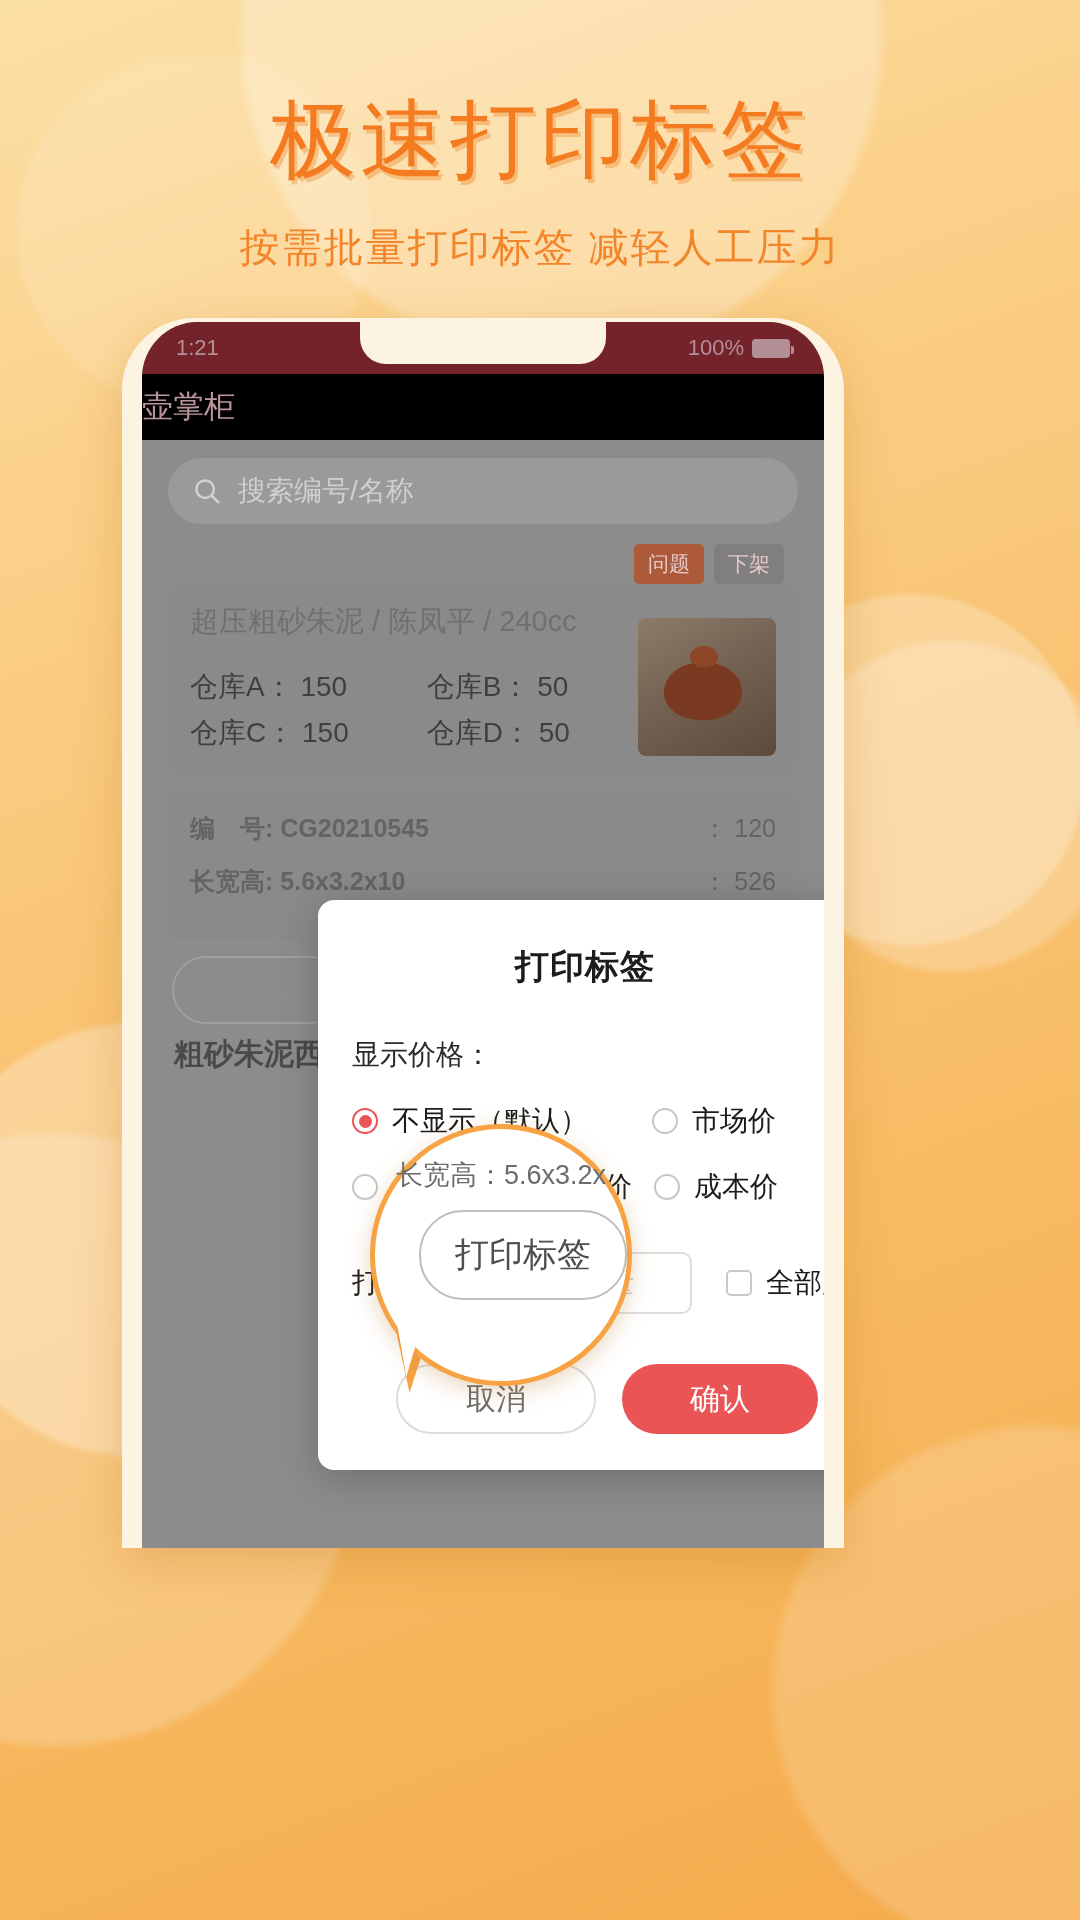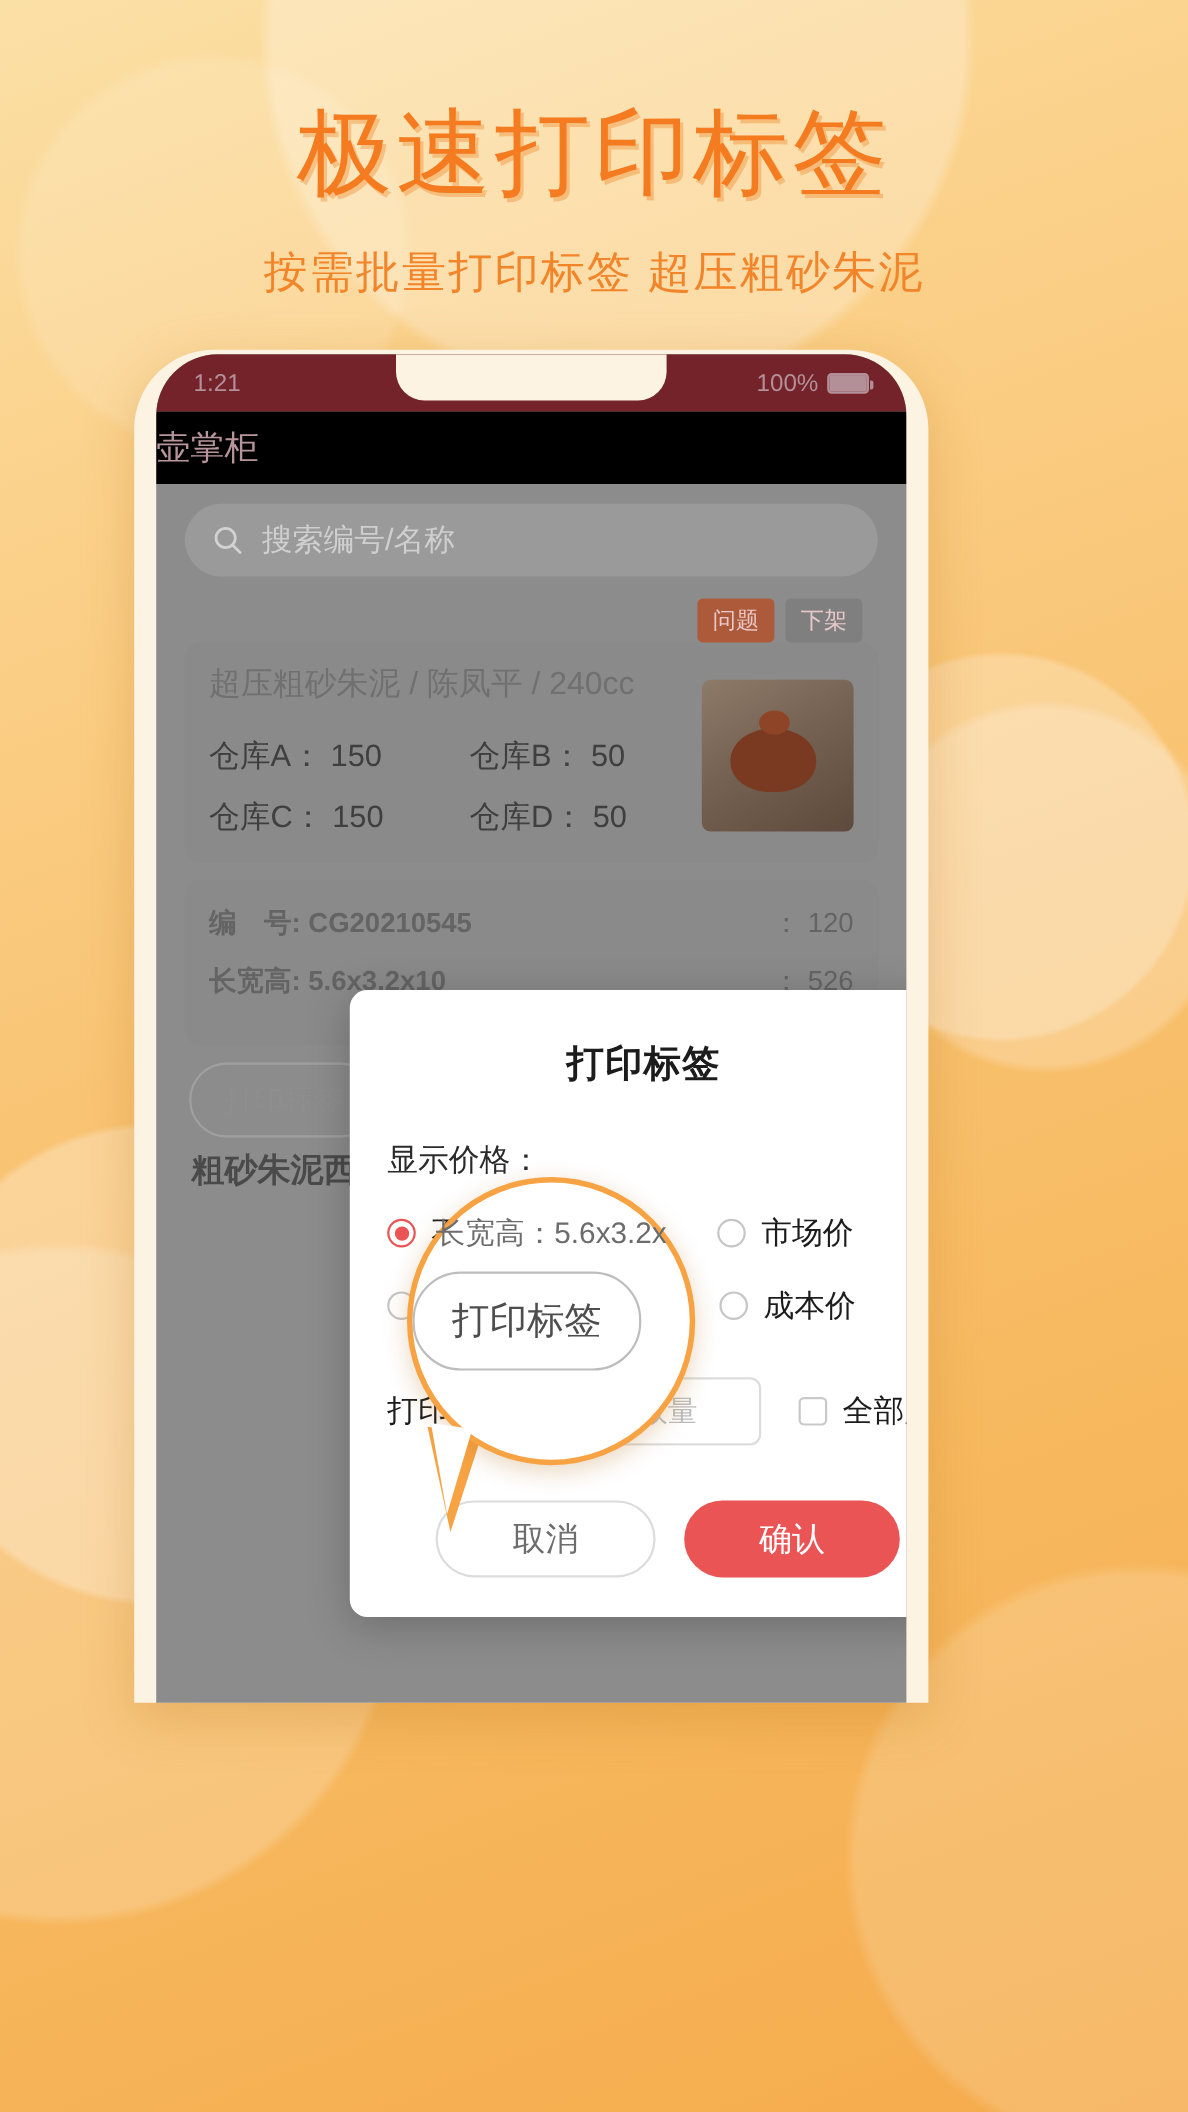--- a/index.html
+++ b/index.html
@@ -97,21 +97,21 @@
   
   #product-area{
     position:absolute; left:26px; right:26px; top:262px; bottom:0;
   }
   .card{
     background:#8a8a8a; border-radius:14px; margin-bottom:16px; padding:18px 22px 22px 22px;
     position:relative; color:#6b6b6b;
   }
   .card-title{font-size:29px;color:#707070;margin-bottom:26px;}
   .wh-grid{display:flex;gap:78px;font-size:28px;color:#3f3f3f;}
-  .wh-col{display:flex;flex-direction:column;gap:18px;}
+  .wh-col{display:flex;flex-direction:column;gap:8px;}
   .thumb{
     position:absolute;right:22px;top:34px;width:138px;height:138px;border-radius:8px;
     background:linear-gradient(150deg,#8d7b6a 0%,#766252 45%,#5d4a3c 100%);
     overflow:hidden;
   }
   .thumb:before{content:"";position:absolute;left:26px;top:44px;width:78px;height:58px;border-radius:50% 50% 46% 46%;
     background:#7a3a22;}
   .thumb:after{content:"";position:absolute;left:52px;top:28px;width:28px;height:22px;border-radius:50%;
     background:#8d4427;}
 
@@ -167,24 +167,24 @@
     flex:1;height:70px;border:2px solid #dcdcdc;border-radius:35px;background:#fff;
     display:flex;align-items:center;justify-content:center;font-size:30px;color:#6d6d6d;
   }
   #confirm-btn{
     flex:1;height:70px;border-radius:35px;background:#ea5455;
     display:flex;align-items:center;justify-content:center;font-size:30px;color:#ffffff;
   }
 
   
   #magnifier{
-    position:absolute;left:370px;top:1070px;width:262px;height:262px;border-radius:50%;
+    position:absolute;left:370px;top:1124px;width:262px;height:262px;border-radius:50%;
     background:#ffffff;border:5px solid #f7a343;z-index:50;
     box-shadow:0 6px 22px rgba(180,110,30,.28);
-    display:flex;align-items:center;justify-content:flex-start;
+    display:flex;align-items:center;justify-content:flex-end;
   }
   #magnifier-tail{
     position:absolute;left:382px;top:1300px;width:0;height:0;z-index:49;
     border-left:34px solid transparent;border-right:16px solid transparent;
     border-top:92px solid #f7a343;transform:rotate(8deg);
   }
   #magnifier-tail-in{
     position:absolute;left:386px;top:1296px;width:0;height:0;z-index:51;
     border-left:26px solid transparent;border-right:12px solid transparent;
     border-top:80px solid #ffffff;transform:rotate(8deg);
@@ -201,21 +201,21 @@
 </head>
 <body>
 
 <div id="bg">
   <div id="bg-blob-a"></div>
   <div id="bg-blob-b"></div>
 </div>
 
 <div id="headline-wrap">
   <div id="headline">极速打印标签</div>
-  <div id="subheadline">按需批量打印标签 超压粗砂朱泥</div>
+  <div id="subheadline">按需批量打印标签 减轻人工压力</div>
 </div>
 
 <div id="phone">
   <div id="screen">
 
     <div id="notch"></div>
 
     <div id="statusbar">
       <span>1:21</span>
       <span id="battery-group">

